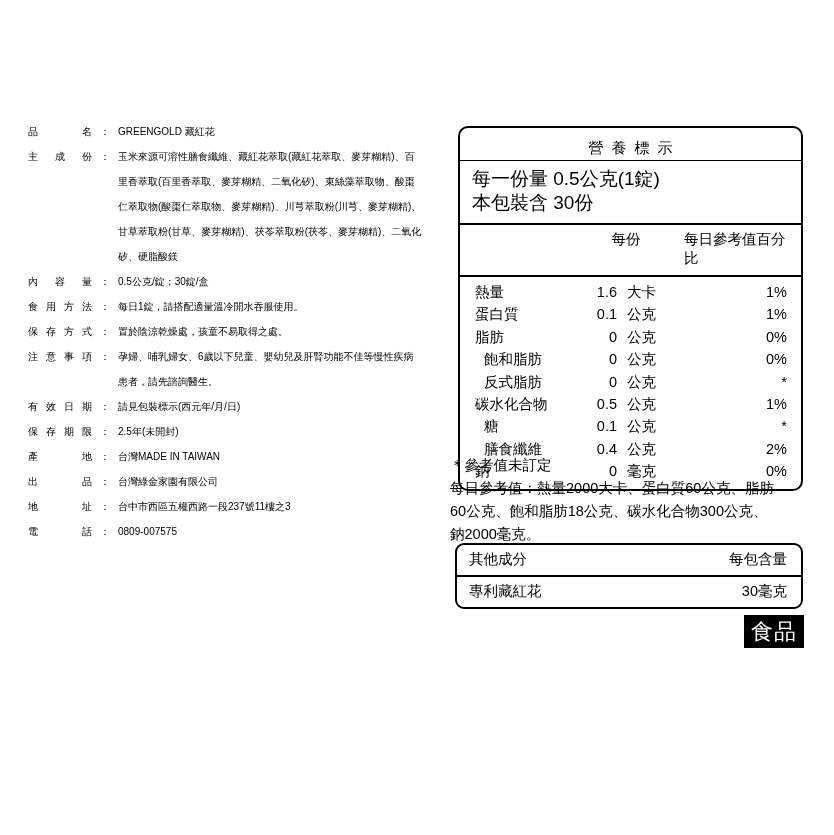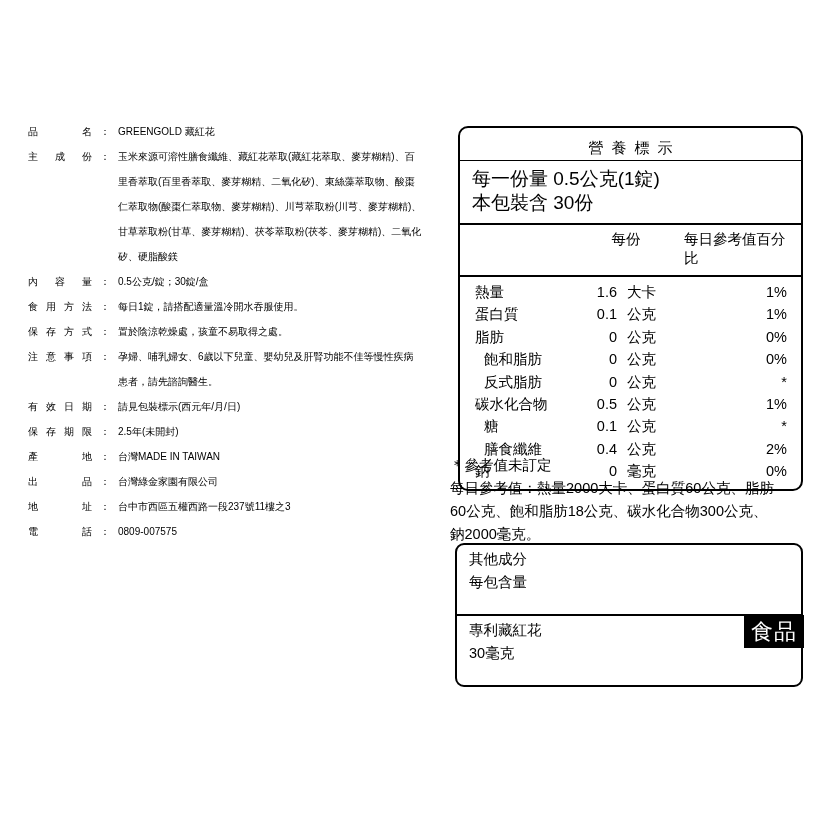--- a/index.html
+++ b/index.html
@@ -62,21 +62,21 @@
     font-size:14.5px; line-height:23px;
   }
 
   
   .other-box {
     position:absolute; left:455px; top:543px; width:348px;
     border:2px solid #000; border-radius:9px; background:#fff; overflow:hidden;
   }
   .other-row {
     display:flex; justify-content:space-between; align-items:baseline;
-    padding:3px 14px 20px 12px; font-size:14.5px; line-height:23px;flex-direction:column;
+    padding:3px 14px 4px 12px; font-size:14.5px; line-height:23px;
   }
   .other-row.head { border-bottom:2px solid #000; }
 
   
   .food-badge {
     position:absolute; left:744px; top:615px; width:60px; height:33px;
     background:#000; color:#fff;
     display:flex; align-items:center; justify-content:center;
     font-size:22px; letter-spacing:1px;
   }

